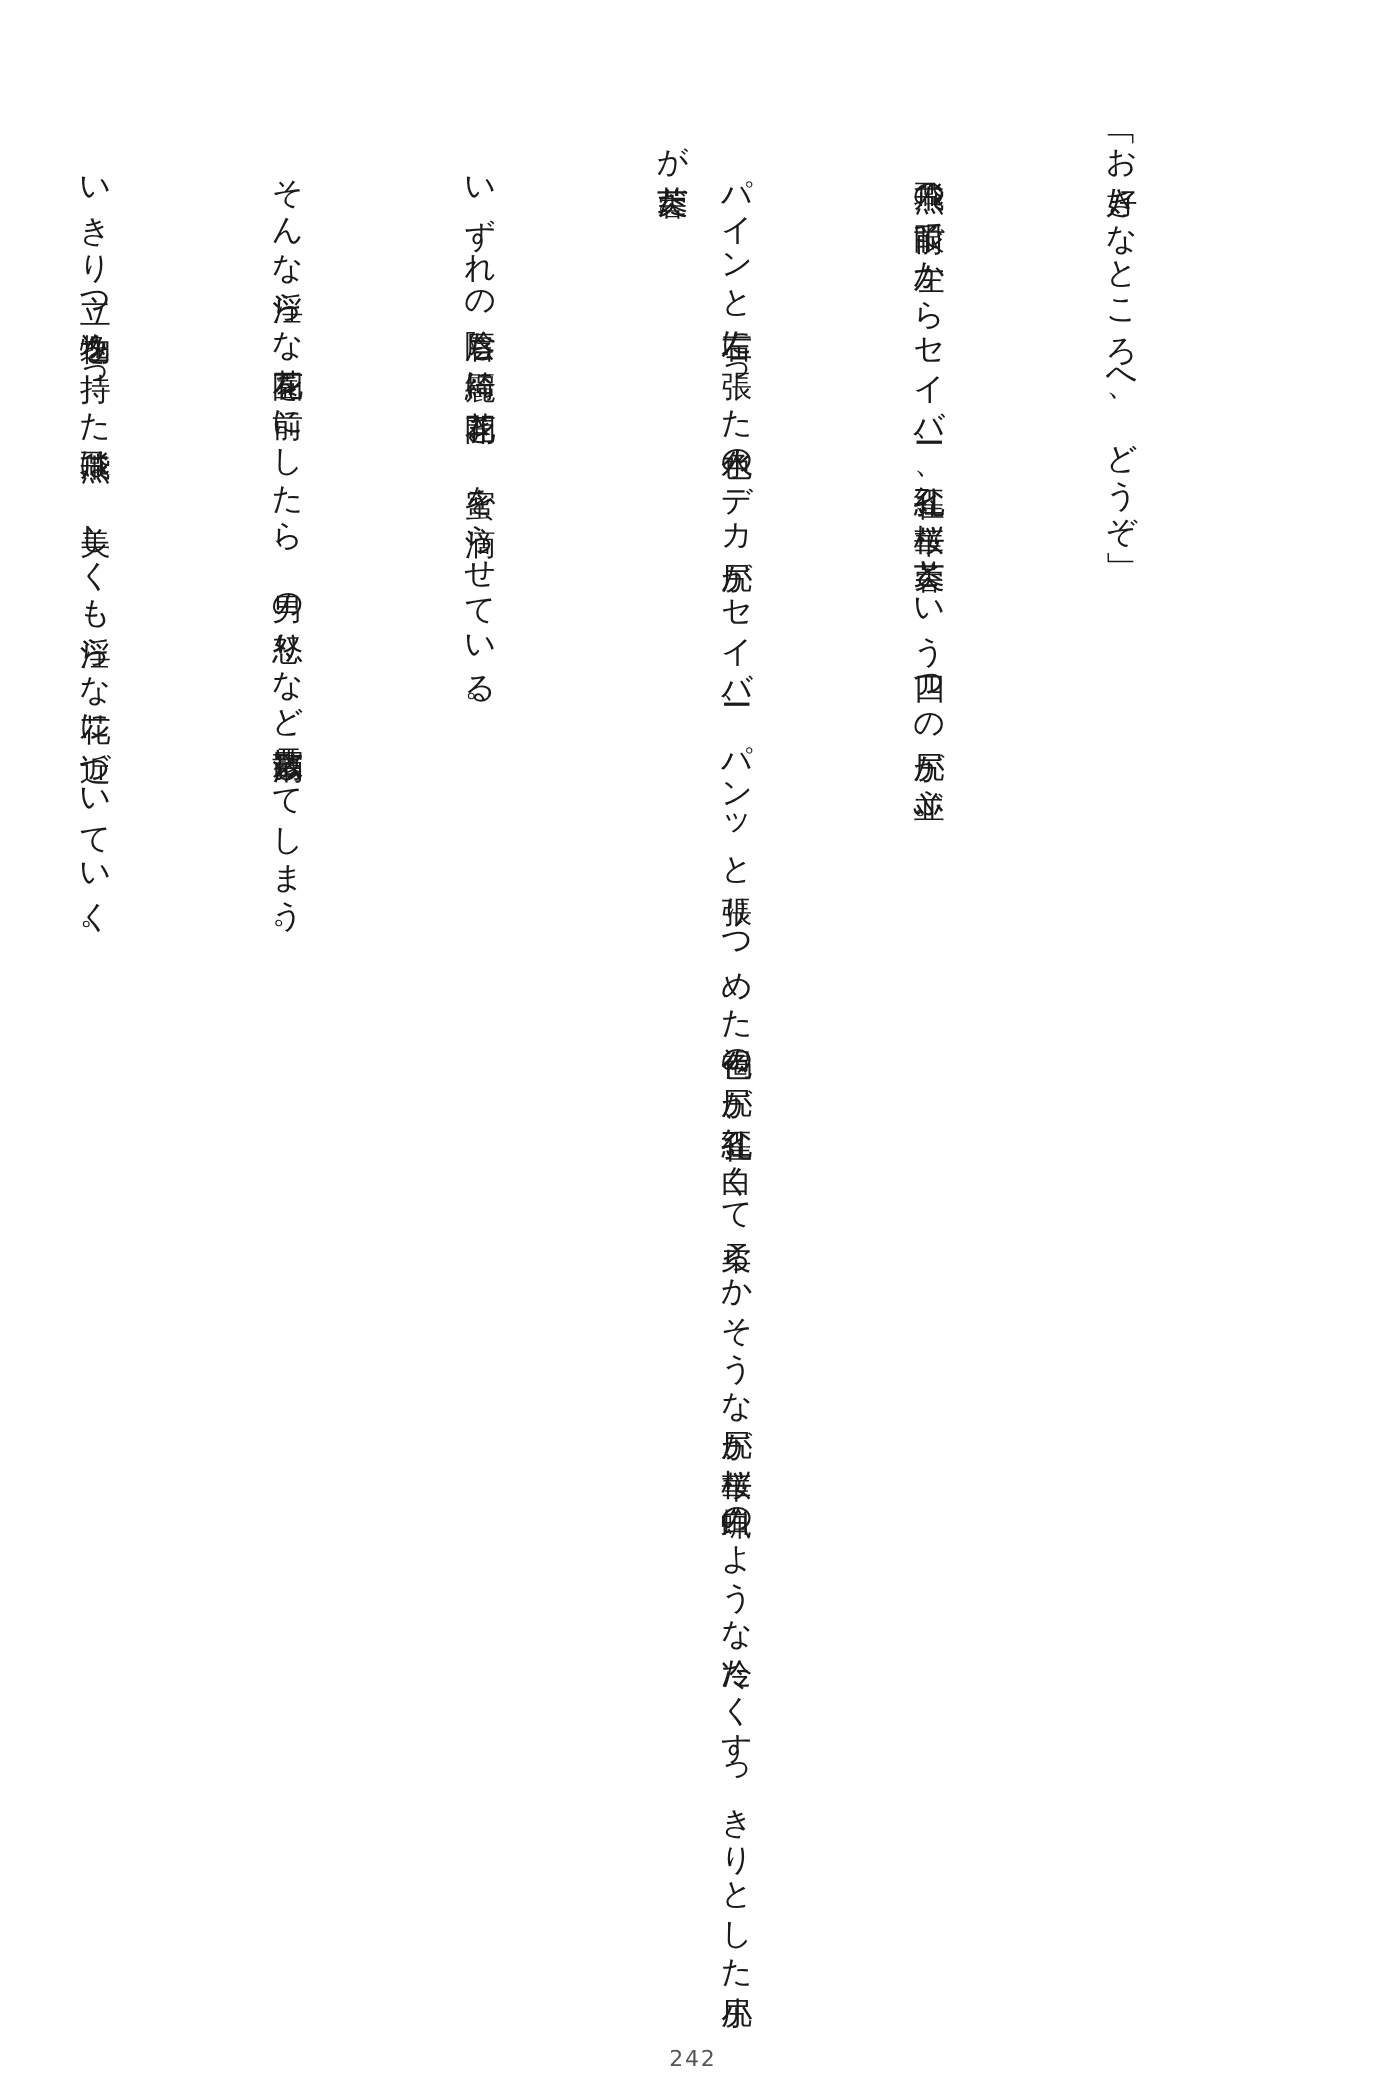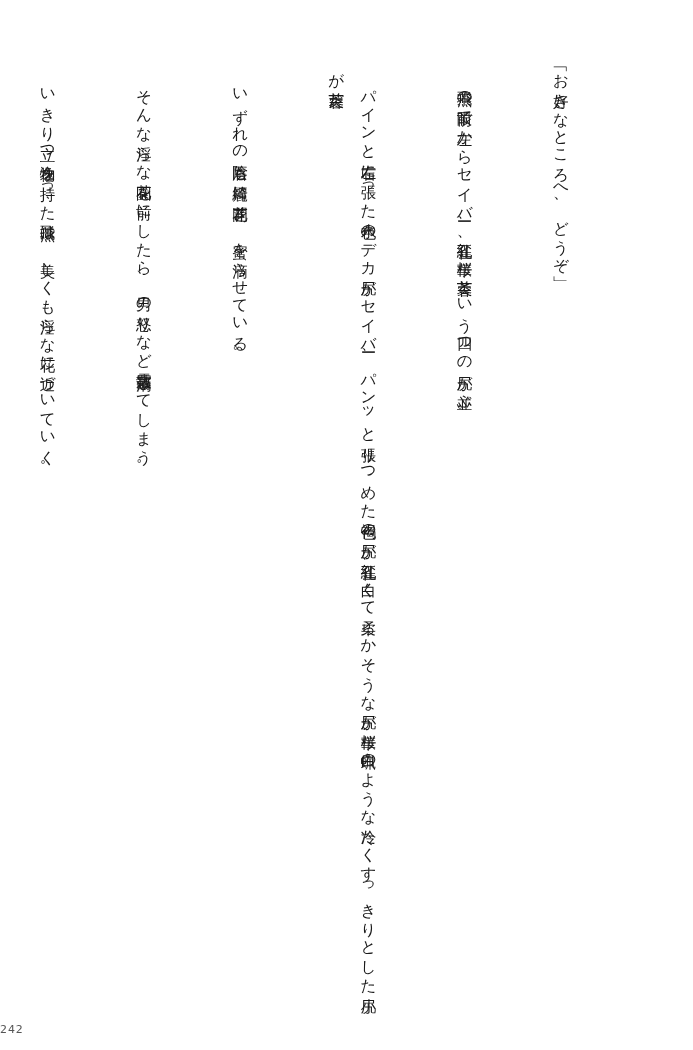--- a/index.html
+++ b/index.html
@@ -46,20 +46,21 @@
     display: block;
   }
   .para {
     
   }
   #page-number {
     position: absolute;
     bottom: 14px;
     left: 0;
     width: 100%;
+    text-align: center;
     font-size: 11px;
     color: #555;
     font-family: "DejaVu Sans", "Liberation Sans", sans-serif;
     letter-spacing: 0.08em;
   }
 </style>
 </head>
 <body>
 
 <div id="page">

